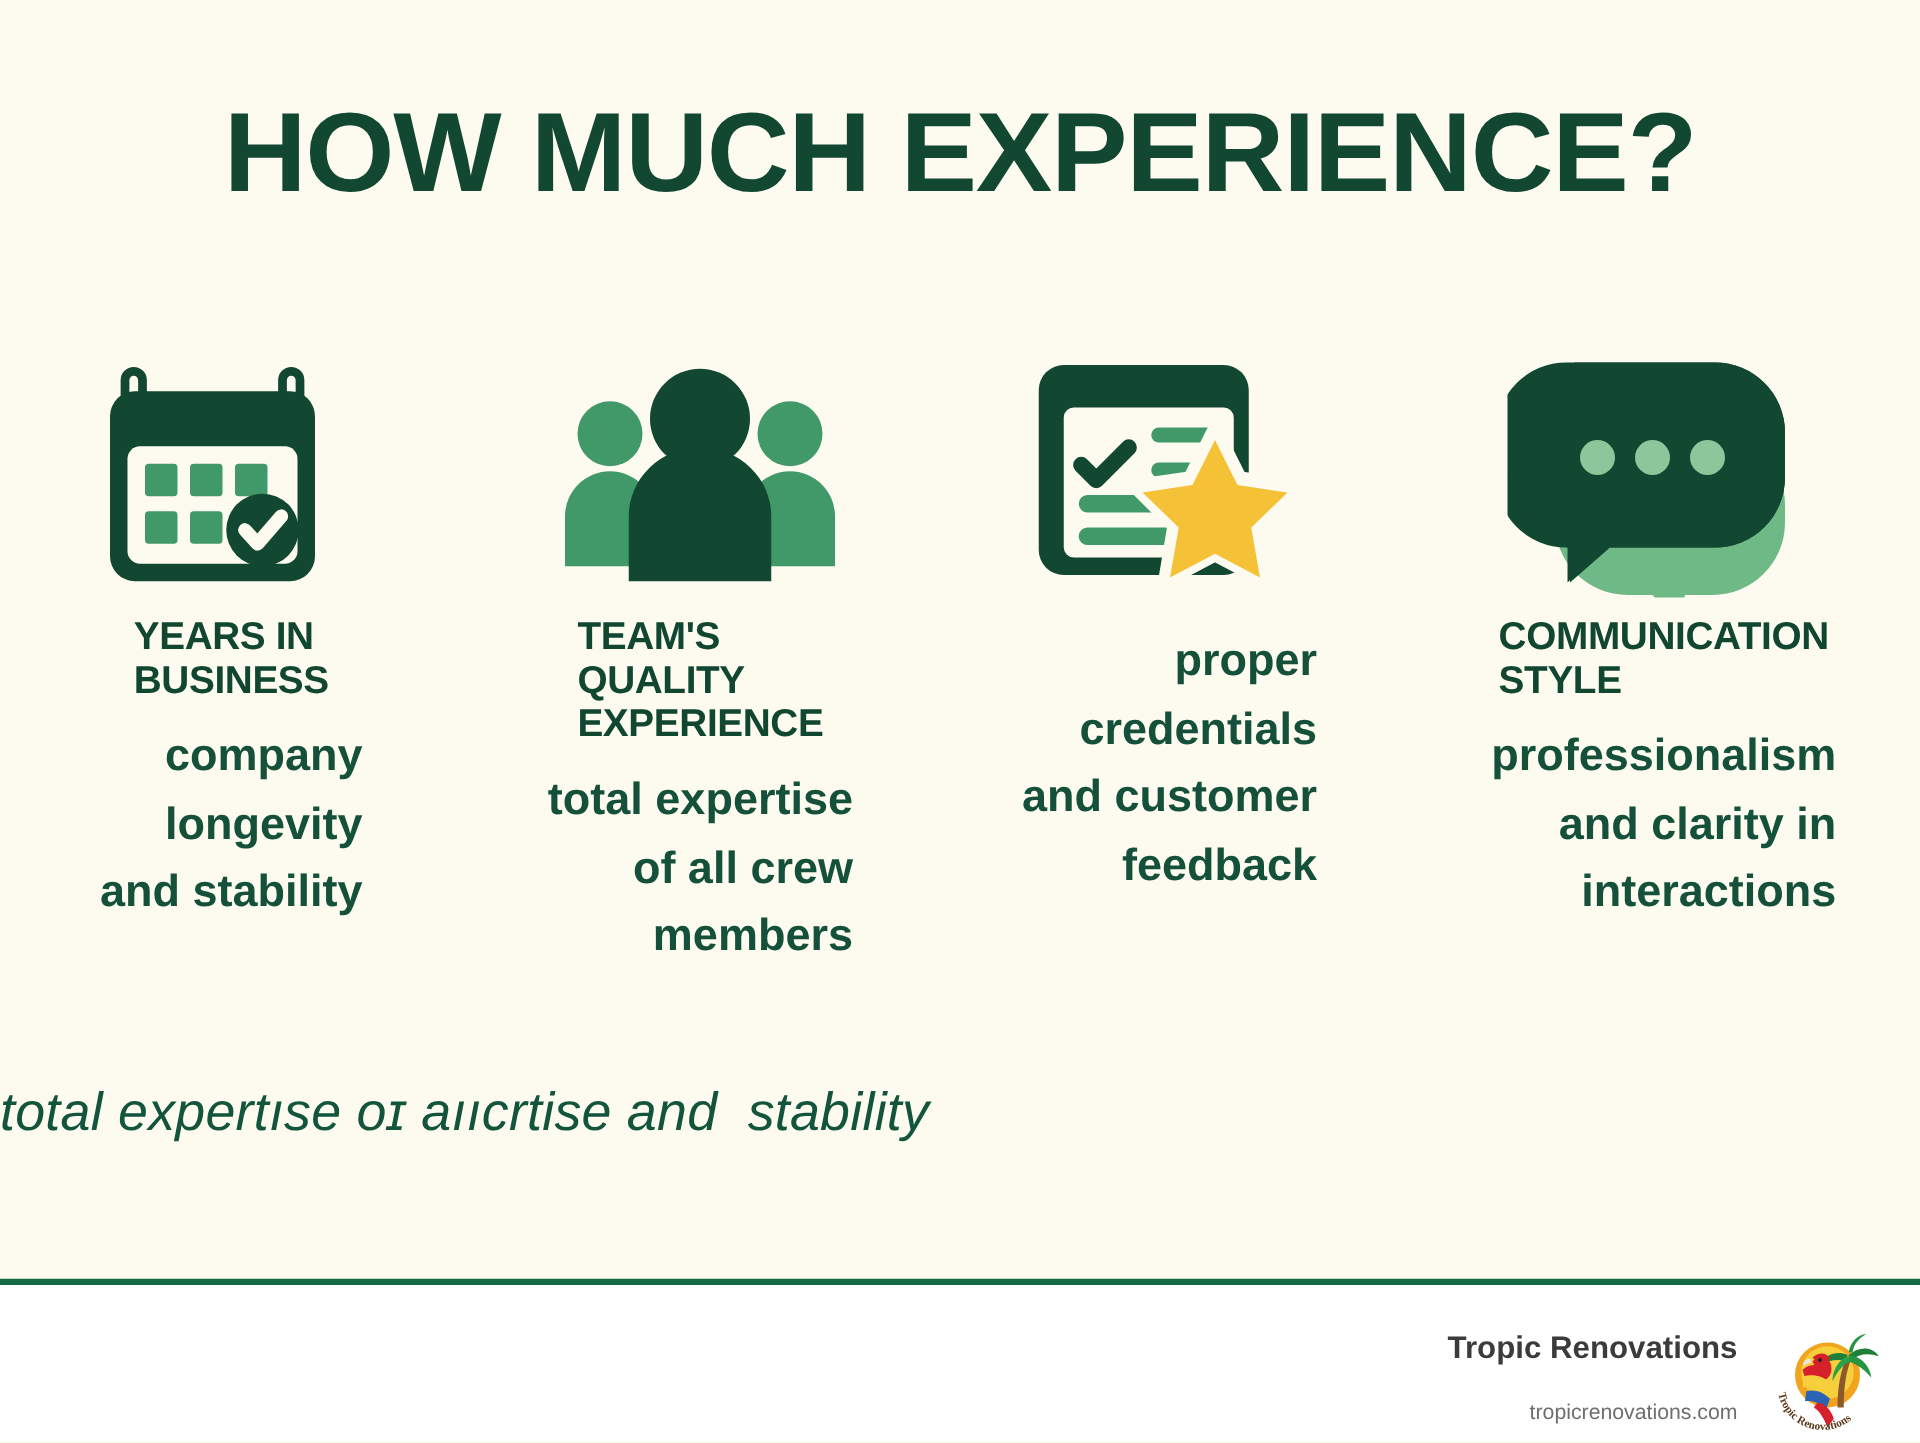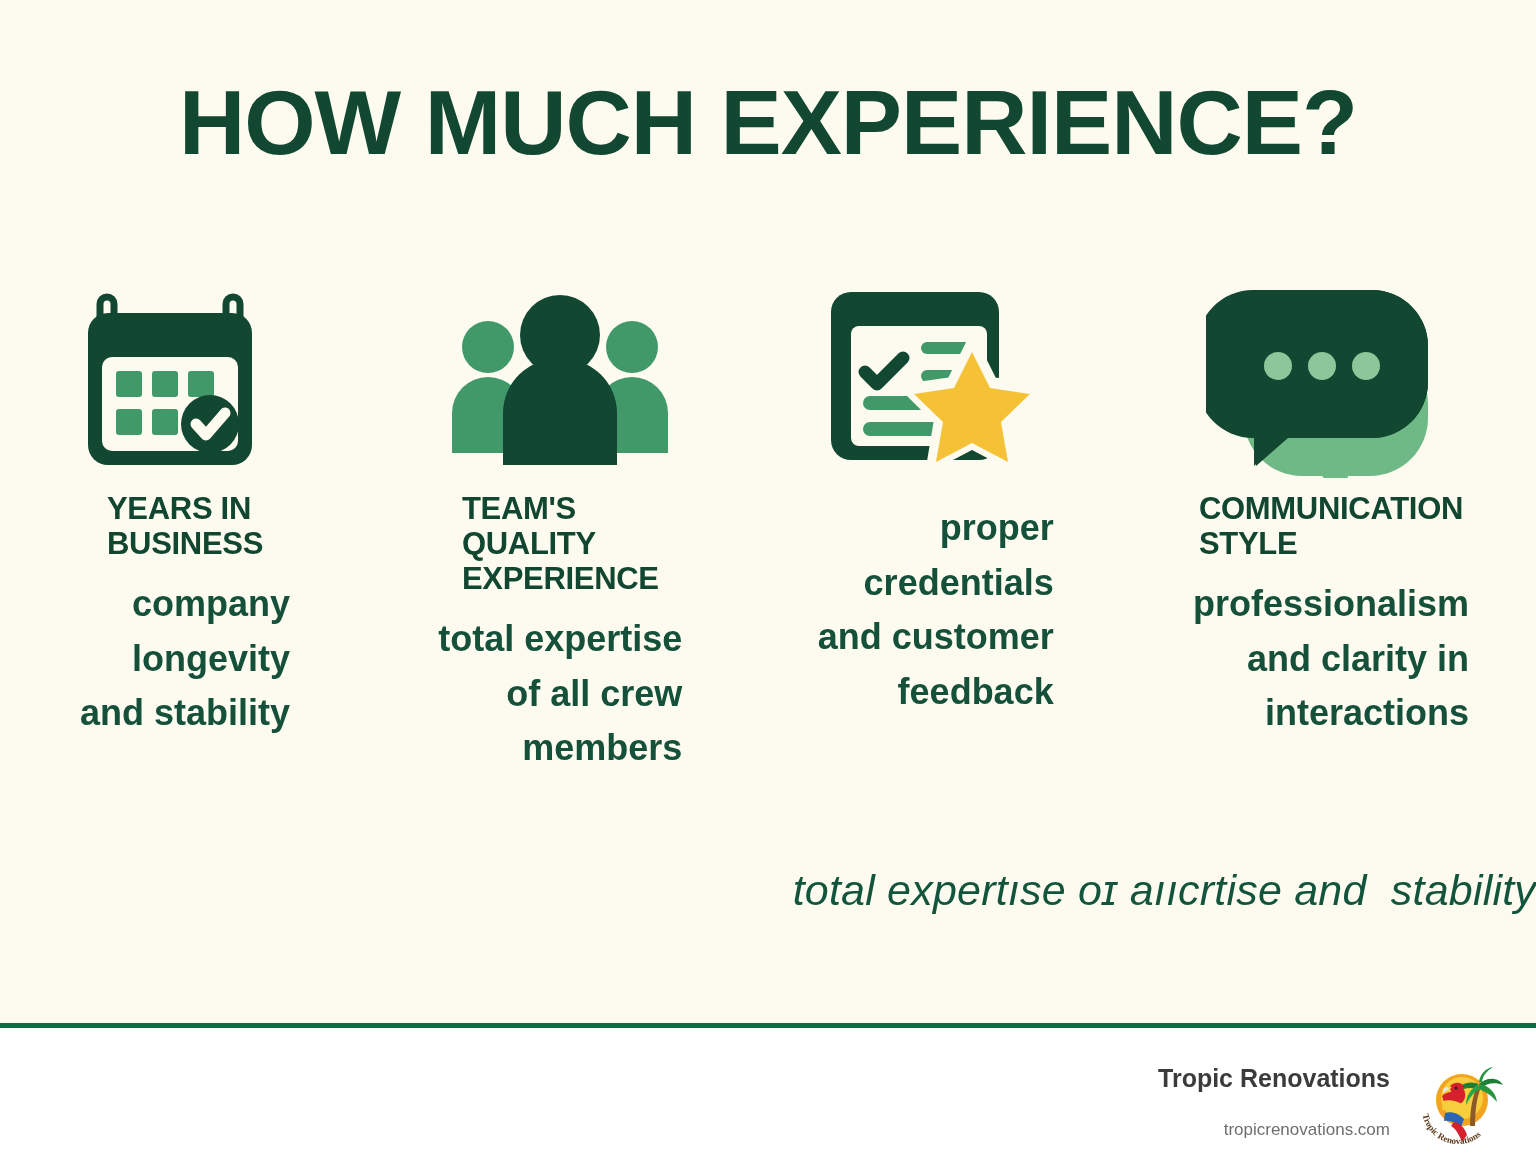--- a/index.html
+++ b/index.html
@@ -85,21 +85,21 @@
     line-height: 1.52;
     white-space: pre-line;
   }
   .col.wide { width: 330px; }
 
   .caption {
     position: absolute;
     left: 0;
     top: 866px;
     width: 1536px;
-    text-align: right;
+    text-align: left;
     font-size: 43px;
     font-style: italic;
     font-weight: 400;
     color: #13543C;
     letter-spacing: 0.2px;
     white-space: pre;
   }
 
   .footer {
     position: absolute;

